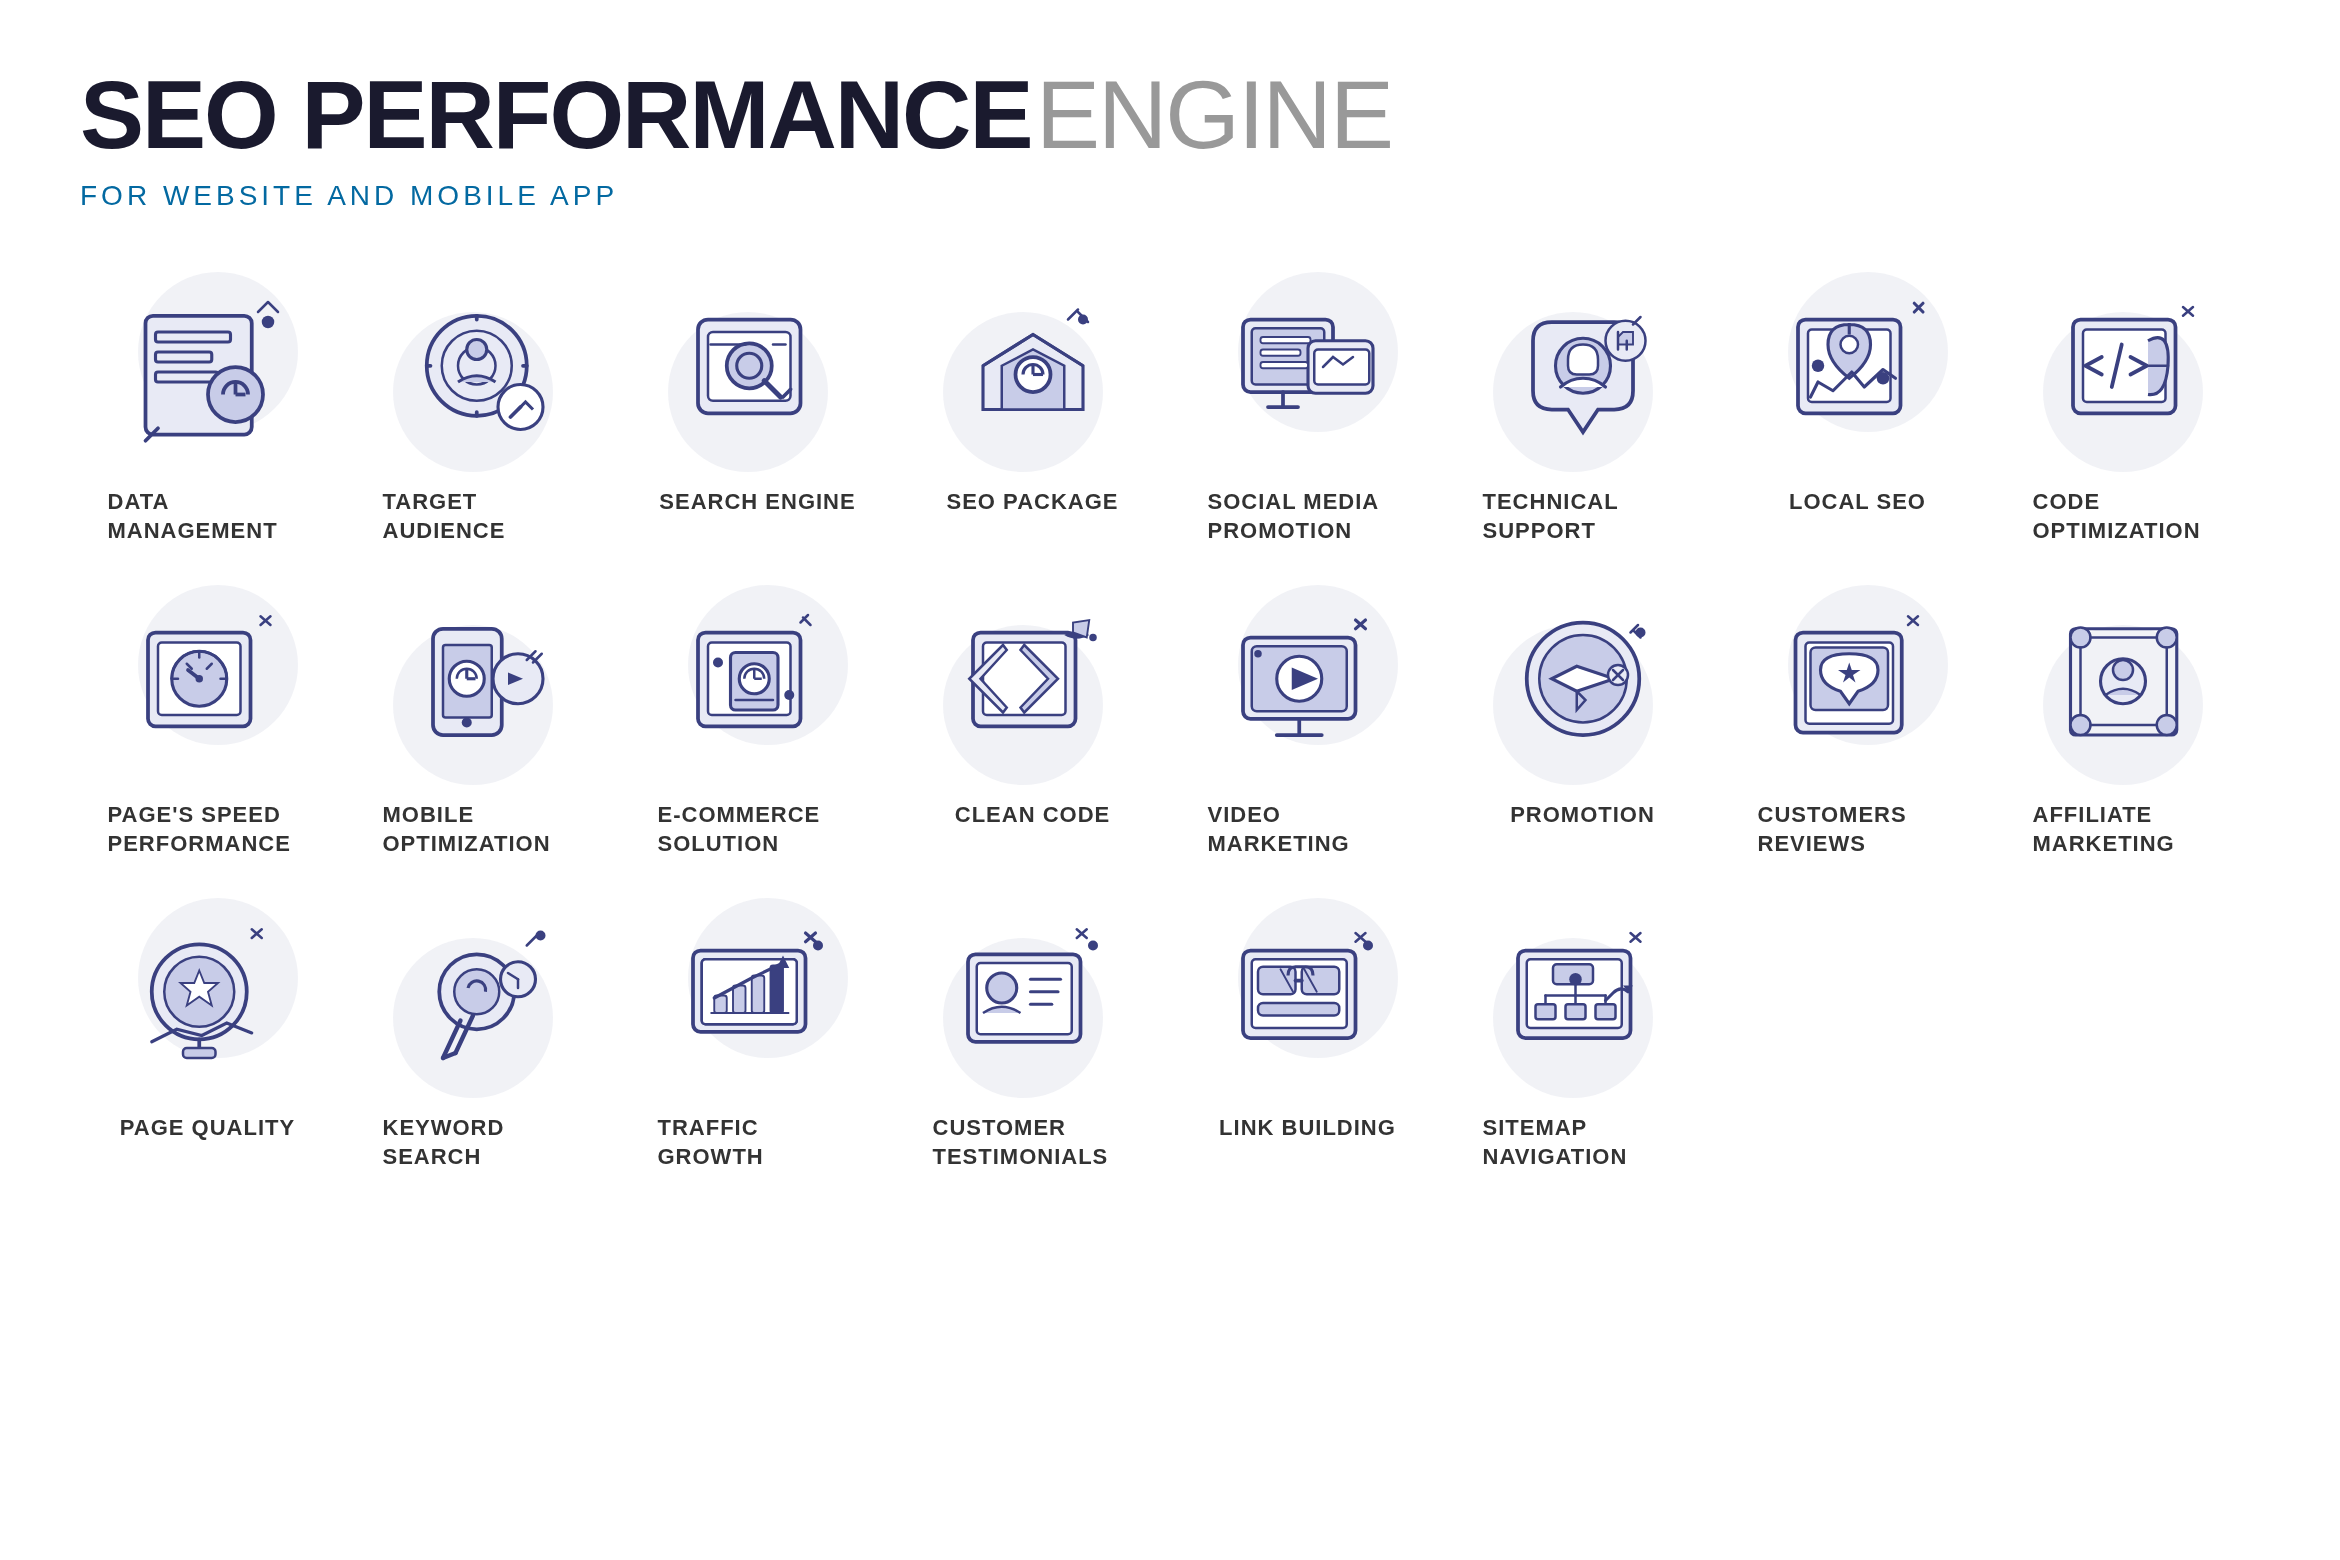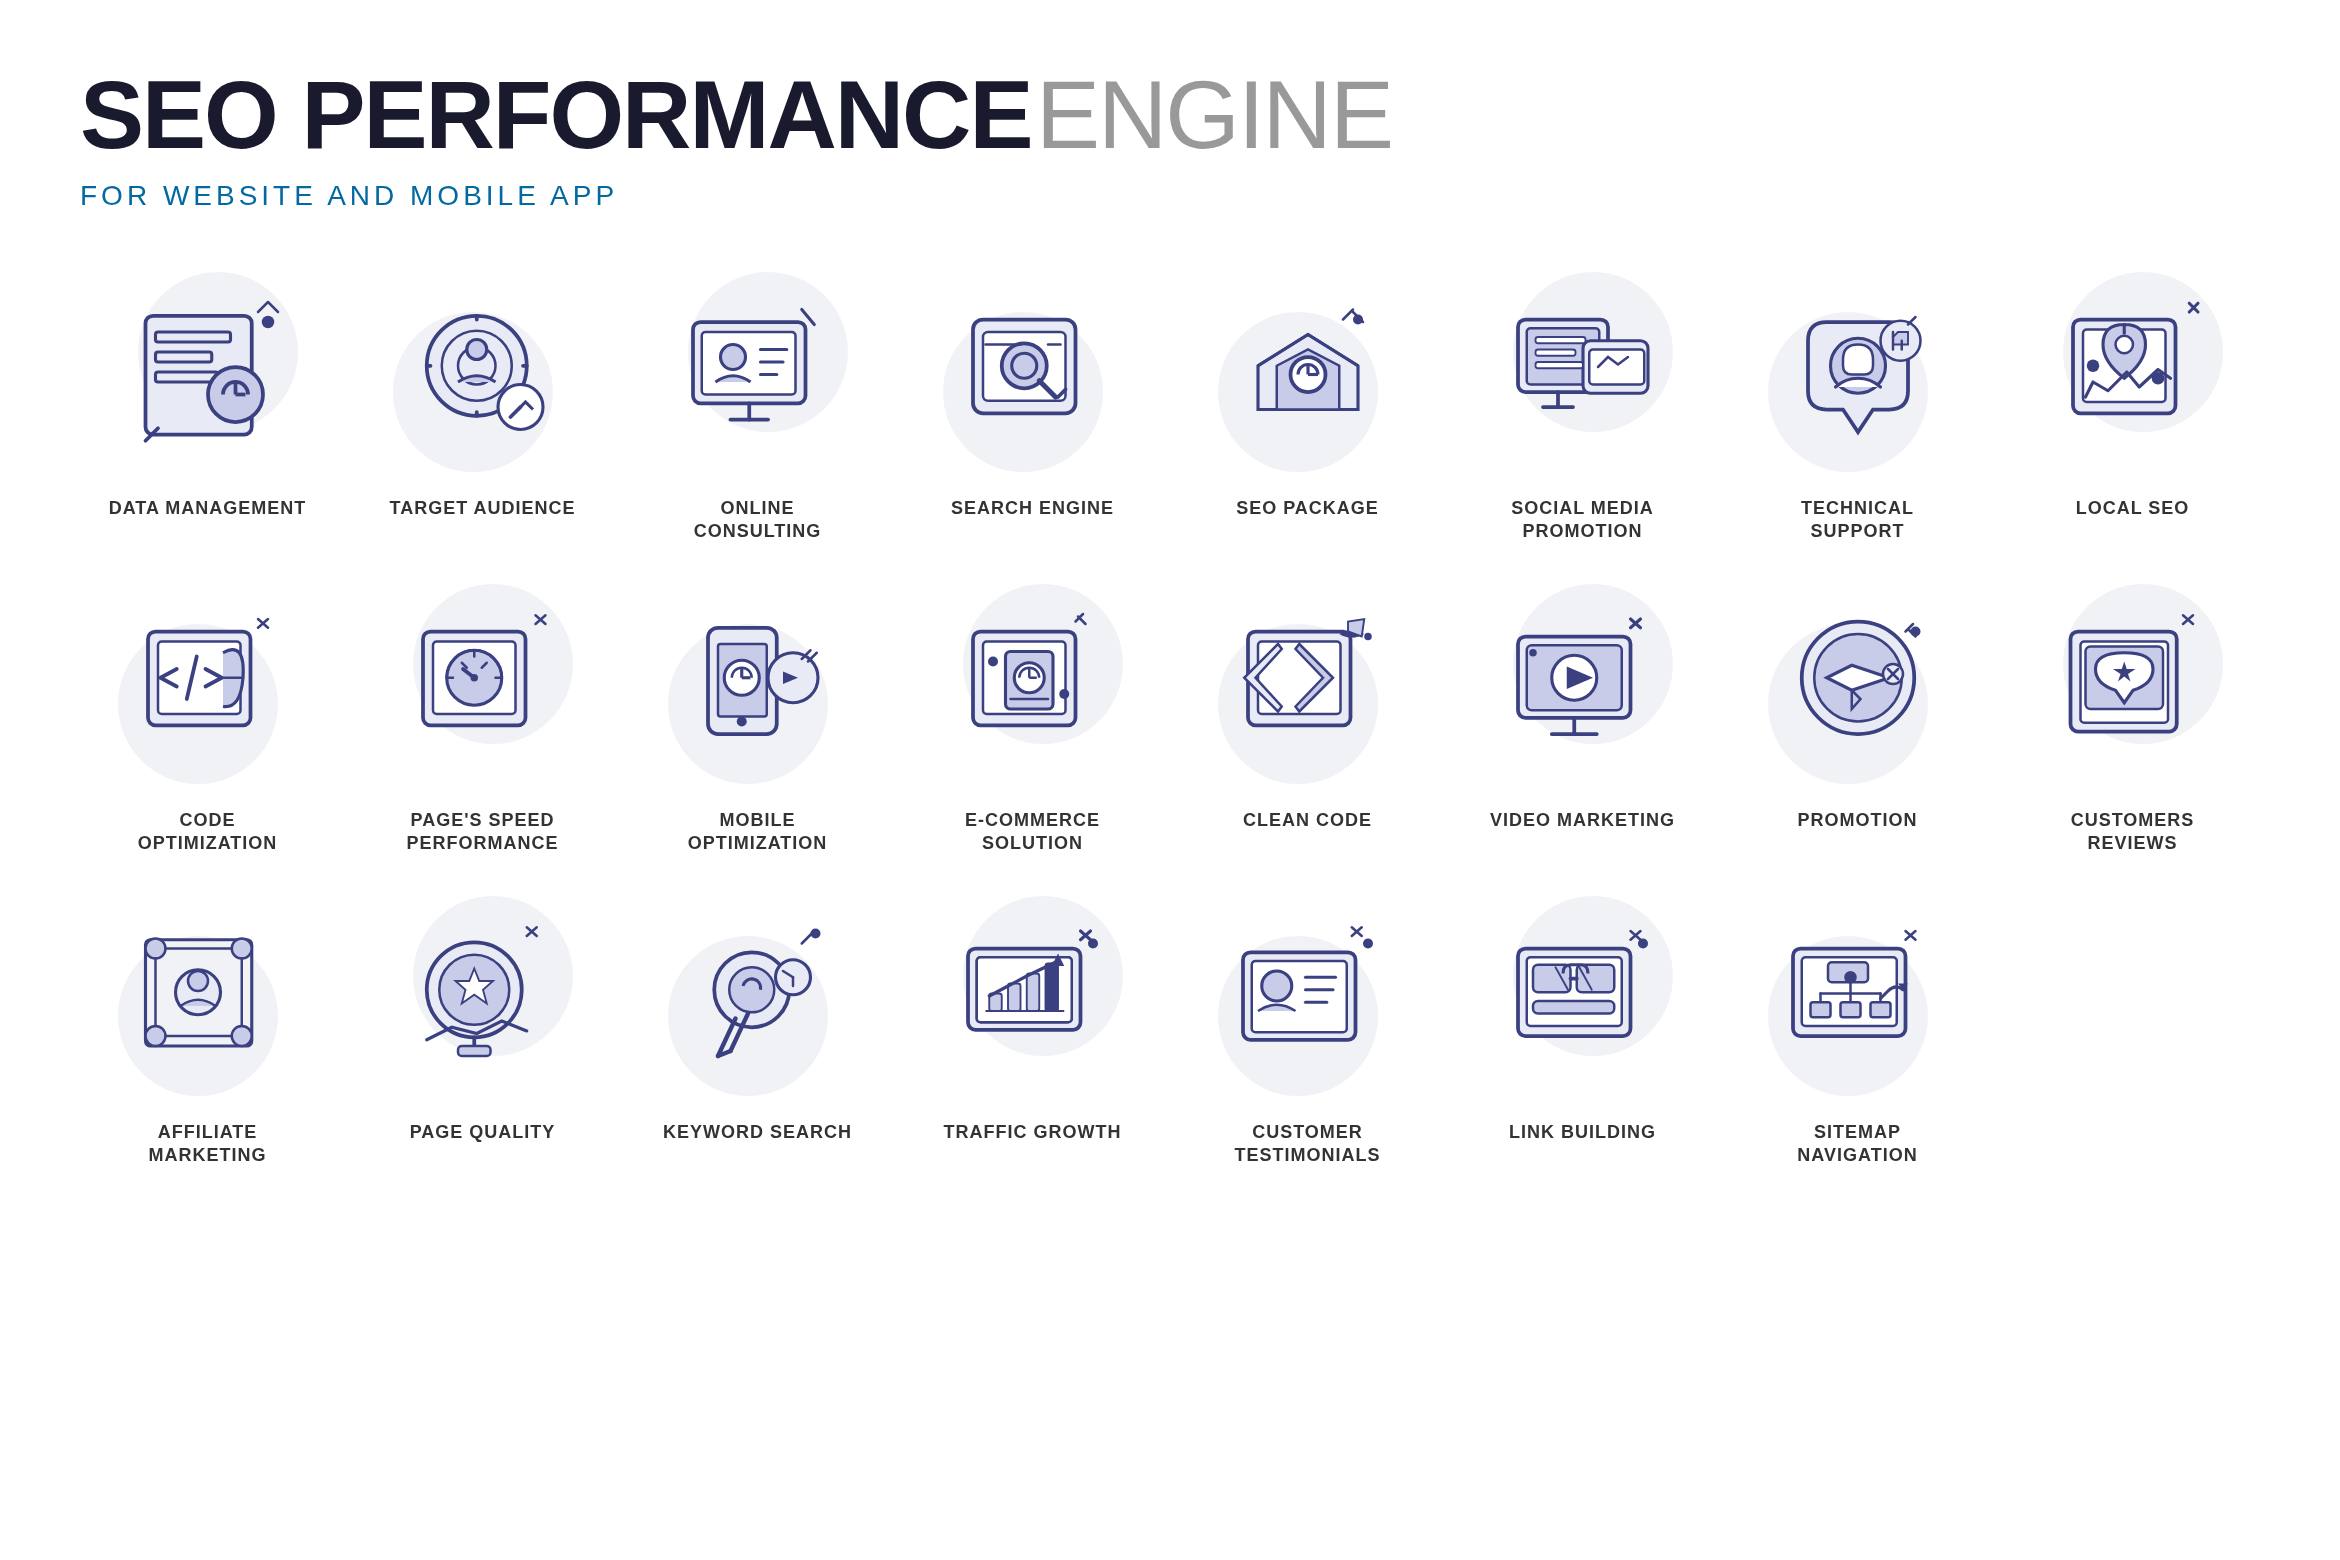--- a/index.html
+++ b/index.html
@@ -72,29 +72,27 @@
       position: relative;
       z-index: 2;
       width: 150px;
       height: 150px;
     }
     .icon-svg-wrap svg {
       width: 100%;
       height: 100%;
     }
     .icon-label {
-      font-size: 18px;
+      font-size: 22px;
       font-weight: 700;
       color: #333;
-      text-align: center;
       text-transform: uppercase;
       letter-spacing: 1px;
       line-height: 1.3;
       max-width: 200px;
-      margin-top: 9px;
     }
   </style>
 </head>
 <body>
 
 <div class="page-title">
   <span class="title-bold">SEO PERFORMANCE</span>
   <span class="title-light">ENGINE</span>
 </div>
 <div class="subtitle">FOR WEBSITE AND MOBILE APP</div>
@@ -136,40 +134,20 @@
           <circle cx="90" cy="88" r="18" fill="#fff" stroke="#3a4080" stroke-width="2.5"></circle>
           <line x1="82" y1="96" x2="90" y2="88" stroke="#3a4080" stroke-width="3" stroke-linecap="round"></line>
           <path d="M88 90 L94 84 L100 90" fill="none" stroke="#3a4080" stroke-width="2.5"></path>
           <path d="M15 55 L18 55 M92 55 L95 55 M55 15 L55 18 M55 92 L55 95" stroke="#3a4080" stroke-width="3" stroke-linecap="round"></path>
         </svg>
       </div>
     </div>
     <span class="icon-label">TARGET AUDIENCE</span>
   </div>
 
-  <div class="icon-item">
-    <div class="icon-box">
-      <div class="icon-bg-circle top-right"></div>
-      <div class="icon-svg-wrap">
-        <svg viewBox="0 0 120 120" xmlns="http://www.w3.org/2000/svg">
-          <rect x="8" y="20" width="90" height="65" rx="6" fill="#e8eaf5" stroke="#3a4080" stroke-width="3"></rect>
-          <rect x="15" y="28" width="75" height="50" rx="3" fill="#fff" stroke="#3a4080" stroke-width="2"></rect>
-          <circle cx="40" cy="48" r="10" fill="#c8cce8" stroke="#3a4080" stroke-width="2.5"></circle>
-          <path d="M26 68 q14-10 28 0" fill="#c8cce8" stroke="#3a4080" stroke-width="2.5"></path>
-          <line x1="62" y1="42" x2="83" y2="42" stroke="#3a4080" stroke-width="2.5" stroke-linecap="round"></line>
-          <line x1="62" y1="52" x2="80" y2="52" stroke="#3a4080" stroke-width="2.5" stroke-linecap="round"></line>
-          <line x1="62" y1="62" x2="75" y2="62" stroke="#3a4080" stroke-width="2.5" stroke-linecap="round"></line>
-          <line x1="53" y1="85" x2="53" y2="98" stroke="#3a4080" stroke-width="3" stroke-linecap="round"></line>
-          <line x1="38" y1="98" x2="68" y2="98" stroke="#3a4080" stroke-width="3" stroke-linecap="round"></line>
-          <path d="M95 10 L105 22" stroke="#3a4080" stroke-width="2.5" stroke-linecap="round"></path>
-        </svg>
-      </div>
-    </div>
-    <span class="icon-label">ONLINE CONSULTING</span>
-  </div>
 
   <div class="icon-item">
     <div class="icon-box">
       <div class="icon-bg-circle bottom-left"></div>
       <div class="icon-svg-wrap">
         <svg viewBox="0 0 120 120" xmlns="http://www.w3.org/2000/svg">
           <rect x="12" y="18" width="82" height="75" rx="8" fill="#e8eaf5" stroke="#3a4080" stroke-width="3"></rect>
           <rect x="20" y="28" width="66" height="55" rx="4" fill="#fff" stroke="#3a4080" stroke-width="2"></rect>
           <circle cx="53" cy="55" r="18" fill="#c8cce8" stroke="#3a4080" stroke-width="3"></circle>
           <circle cx="53" cy="55" r="10" fill="none" stroke="#3a4080" stroke-width="2.5"></circle>

